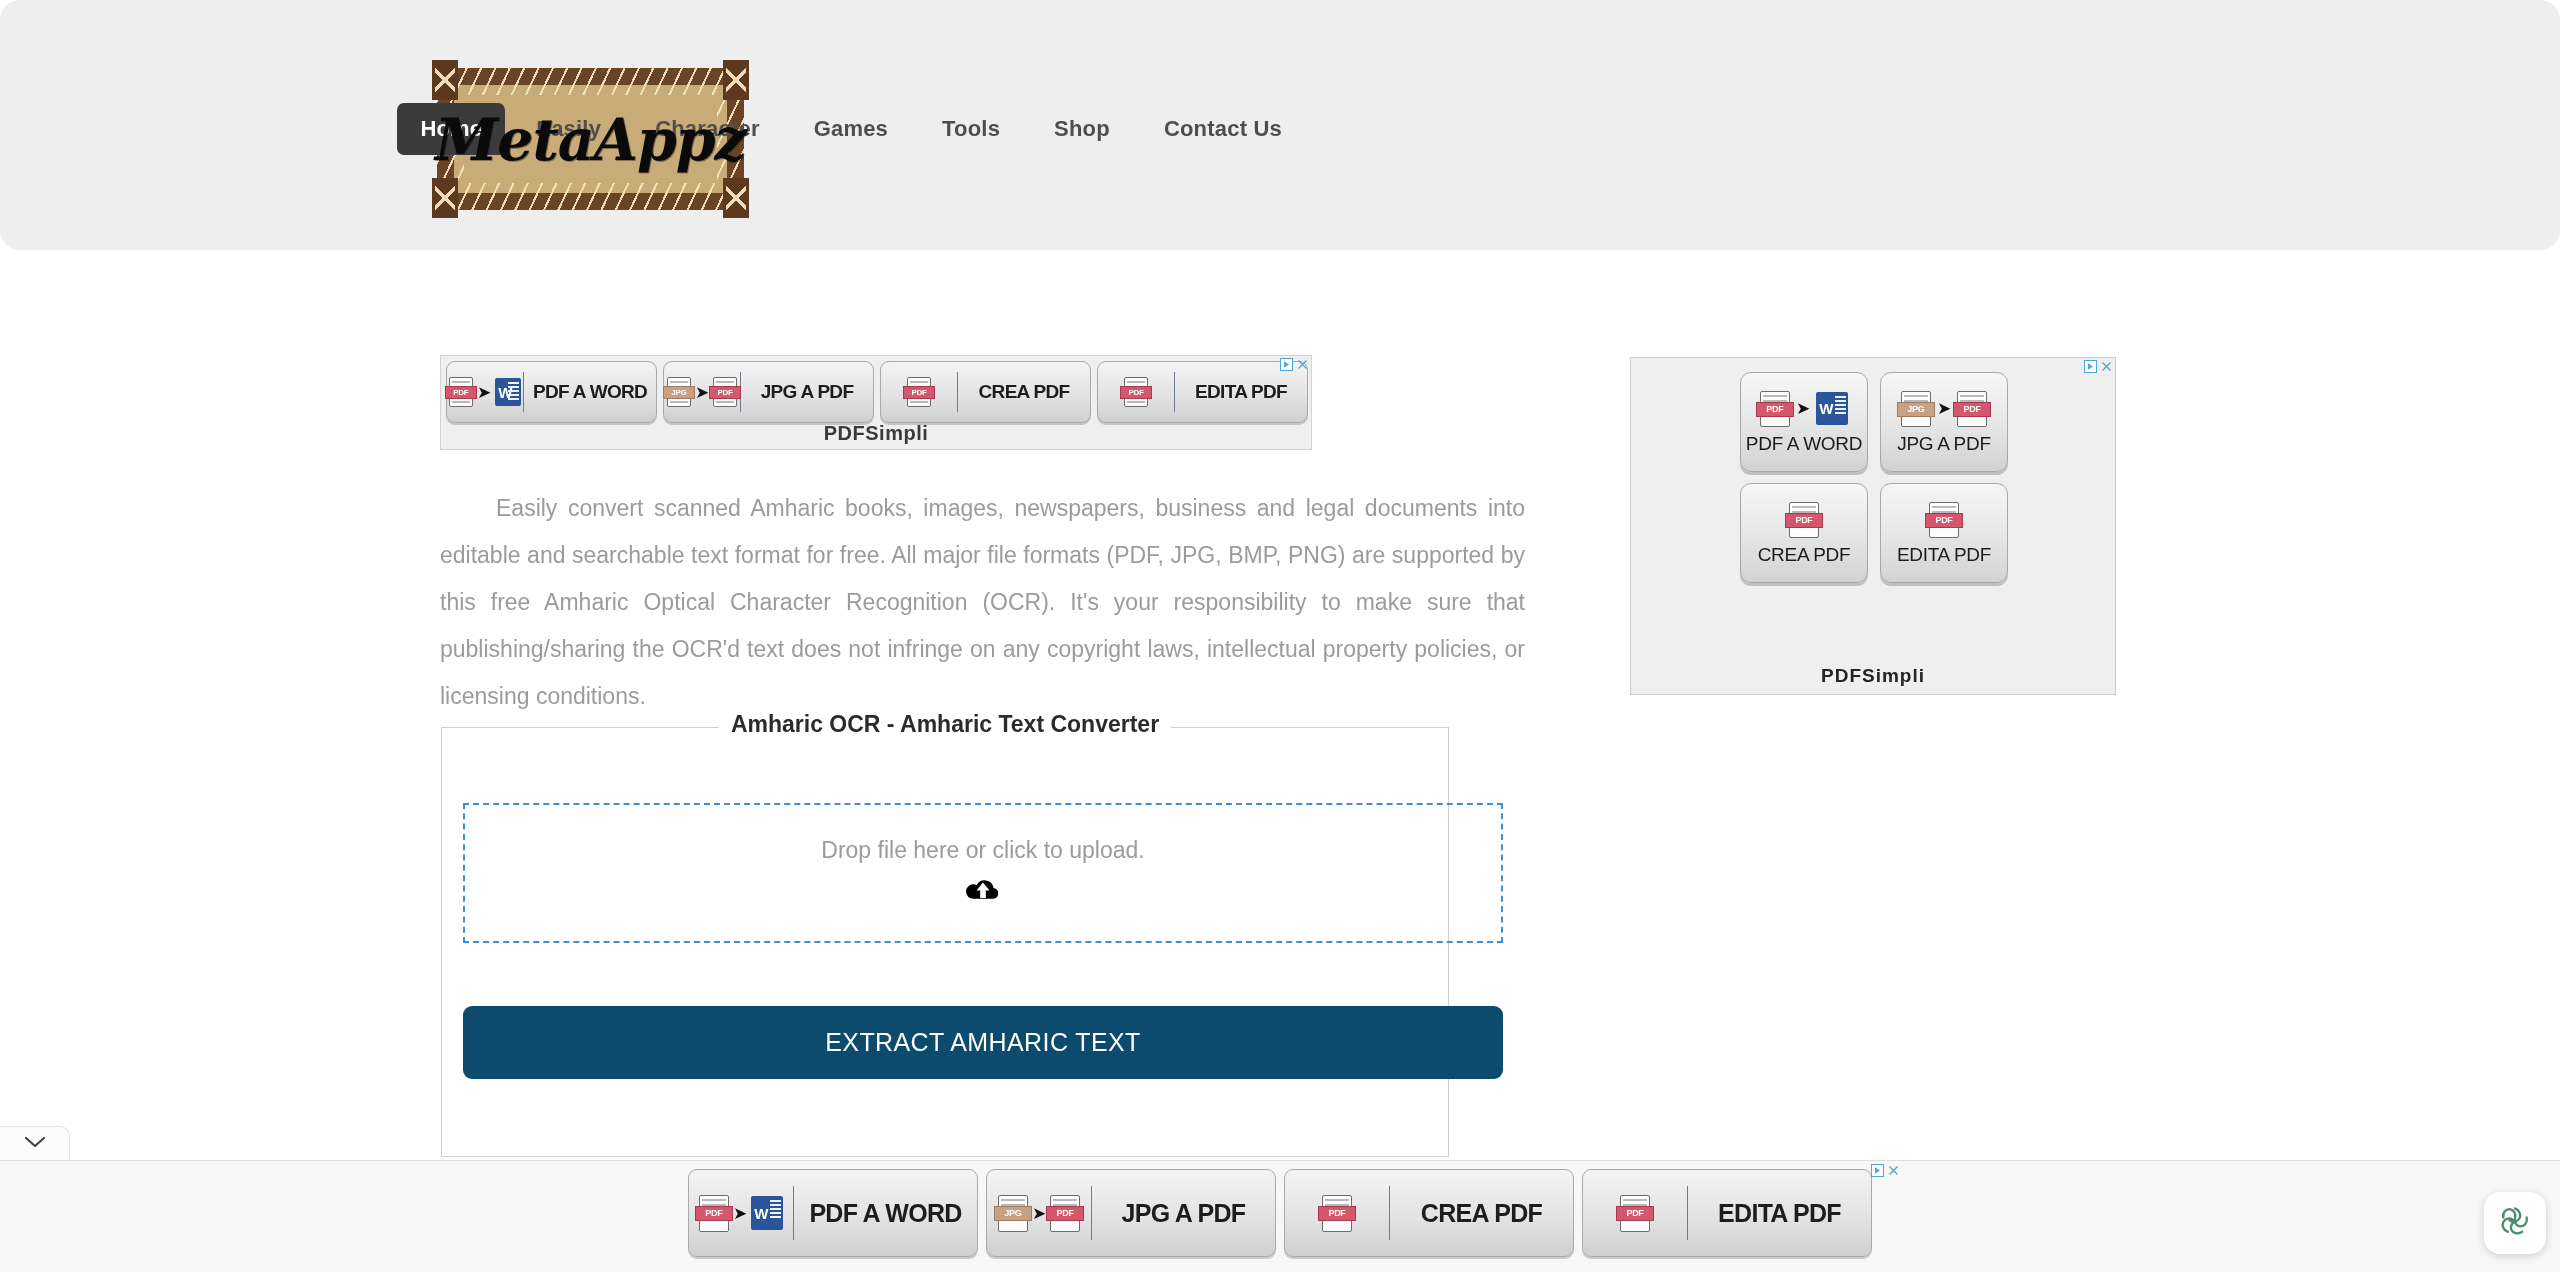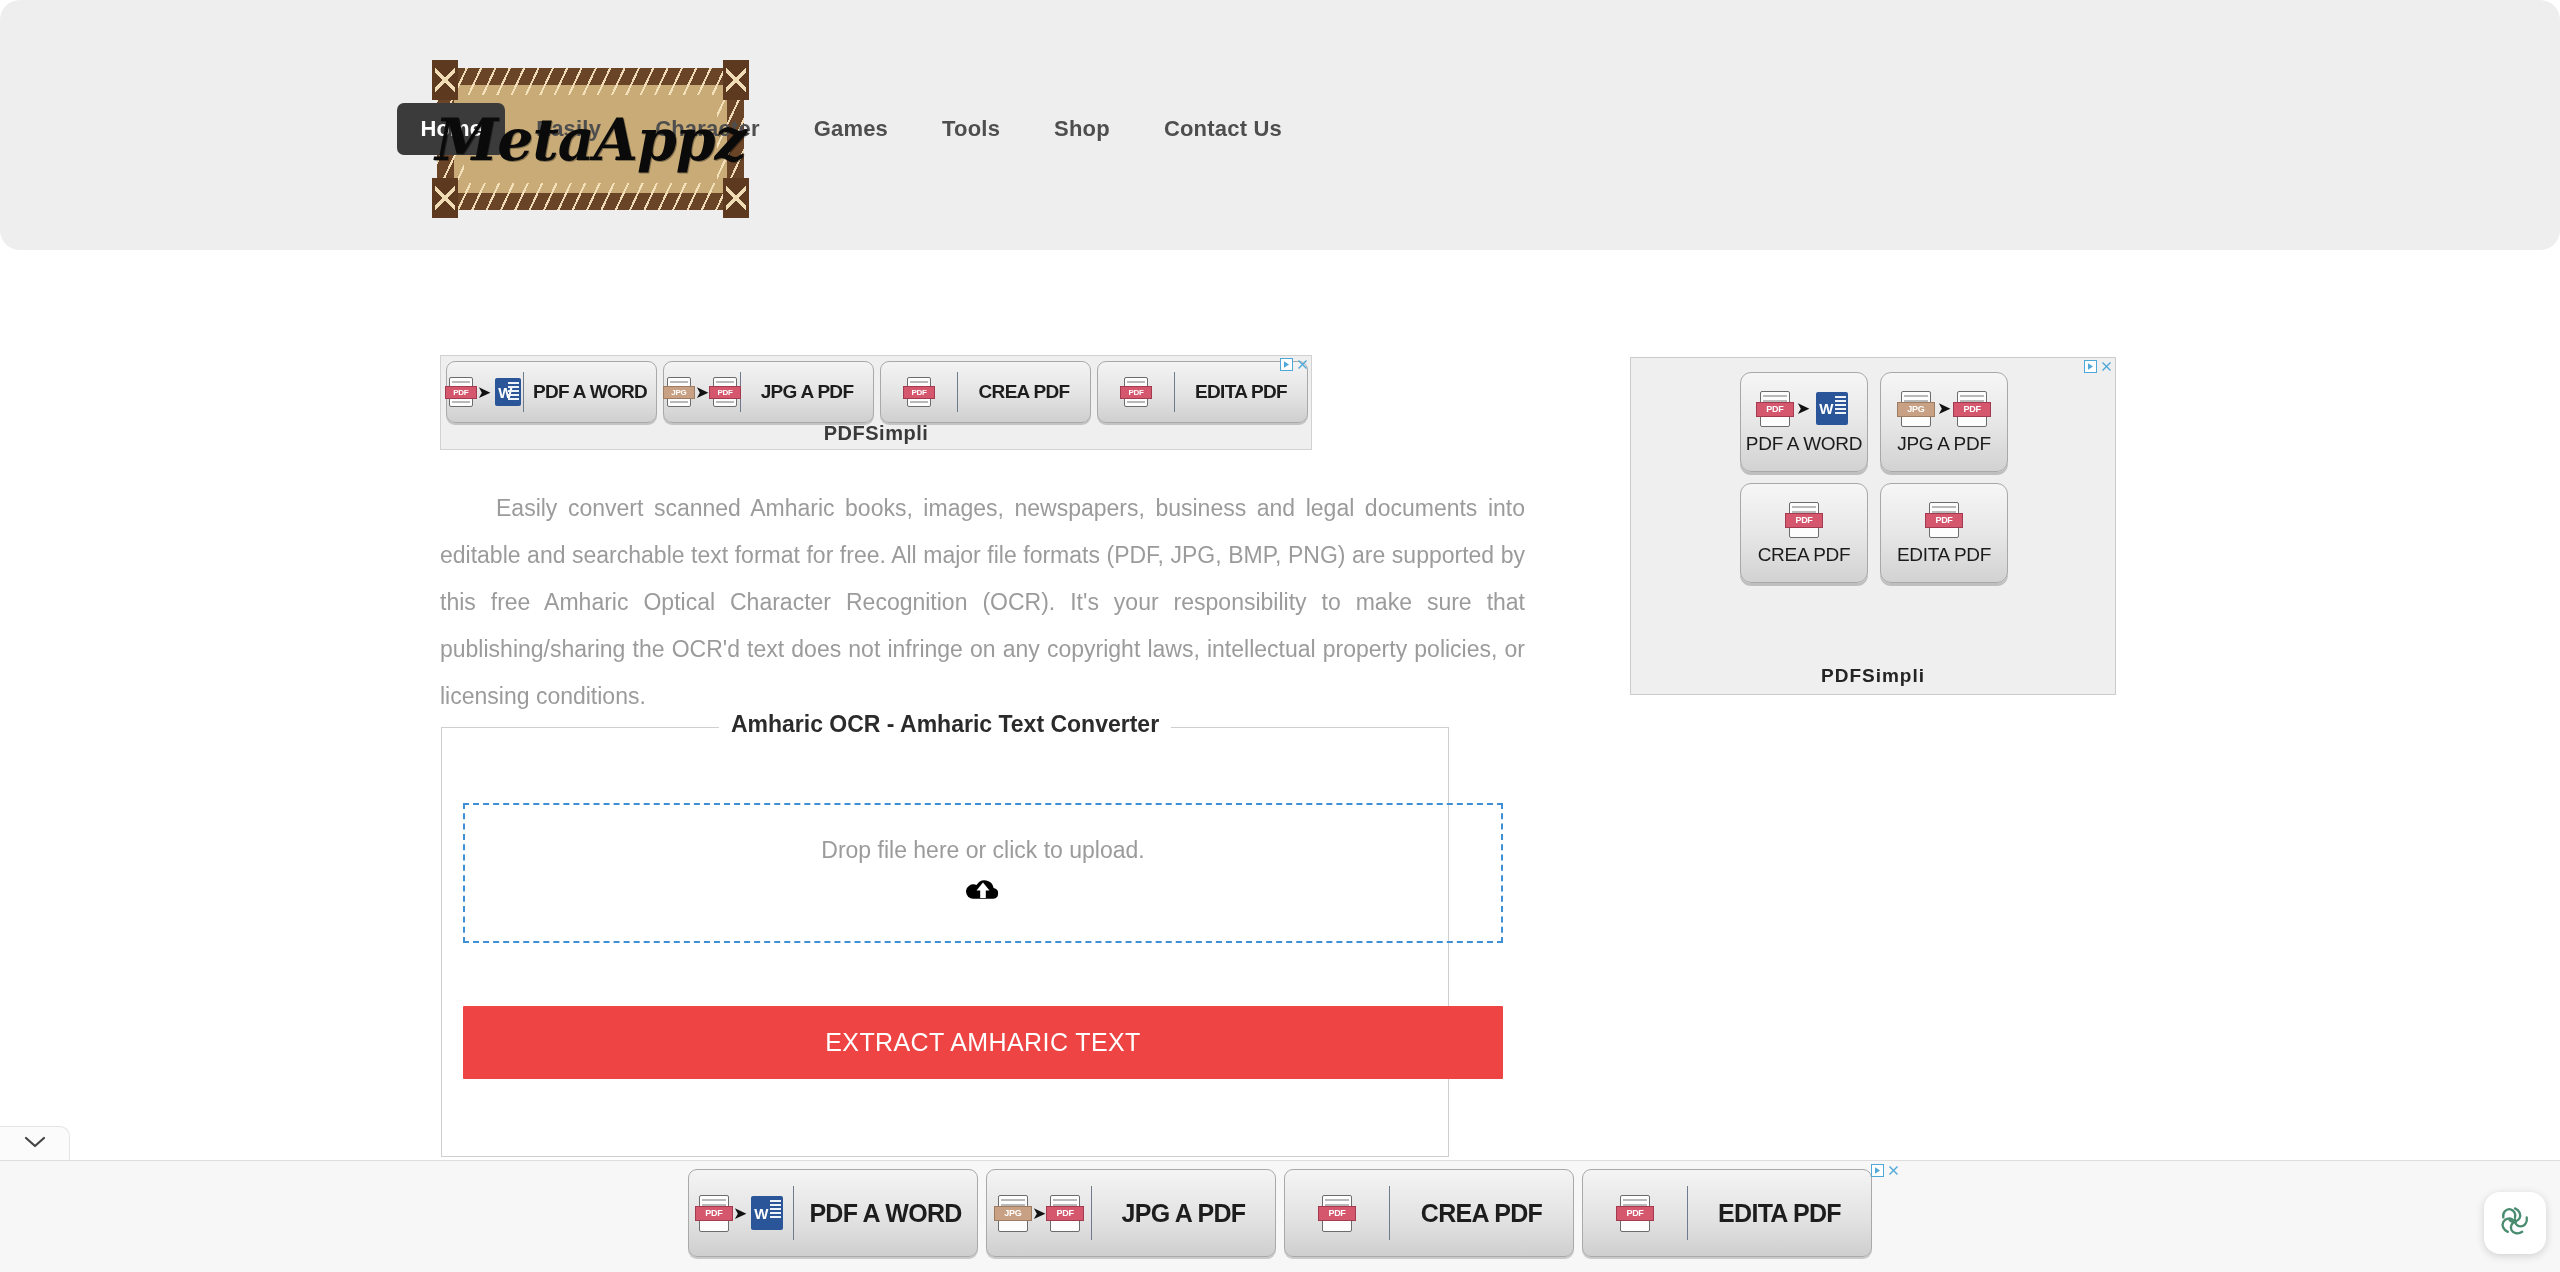--- a/index.html
+++ b/index.html
@@ -183,22 +183,22 @@
     width: 1040px; height: 140px;
     border: 2px dashed #3f8fd4;
     display: flex; flex-direction: column;
     align-items: center; justify-content: center;
     gap: 12px; cursor: pointer;
   }
   #dropzone-text { font-size: 23px; color: #9b9b9b; }
   #extract-btn {
     position: absolute; left: 21px; top: 278px;
     width: 1040px; height: 73px;
-    background: #ef4444;
-    border: none; border-radius: 1px;
+    background: #0c4a6e;
+    border: none; border-radius: 9px;
     color: #ffffff; font-size: 25px; letter-spacing: .4px;
     cursor: pointer;
     font-family: "Liberation Sans", sans-serif;
   }
 
   
   #ad-sidebar {
     position: absolute; left: 1630px; top: 357px;
     width: 486px; height: 338px;
     background: #efefef;

